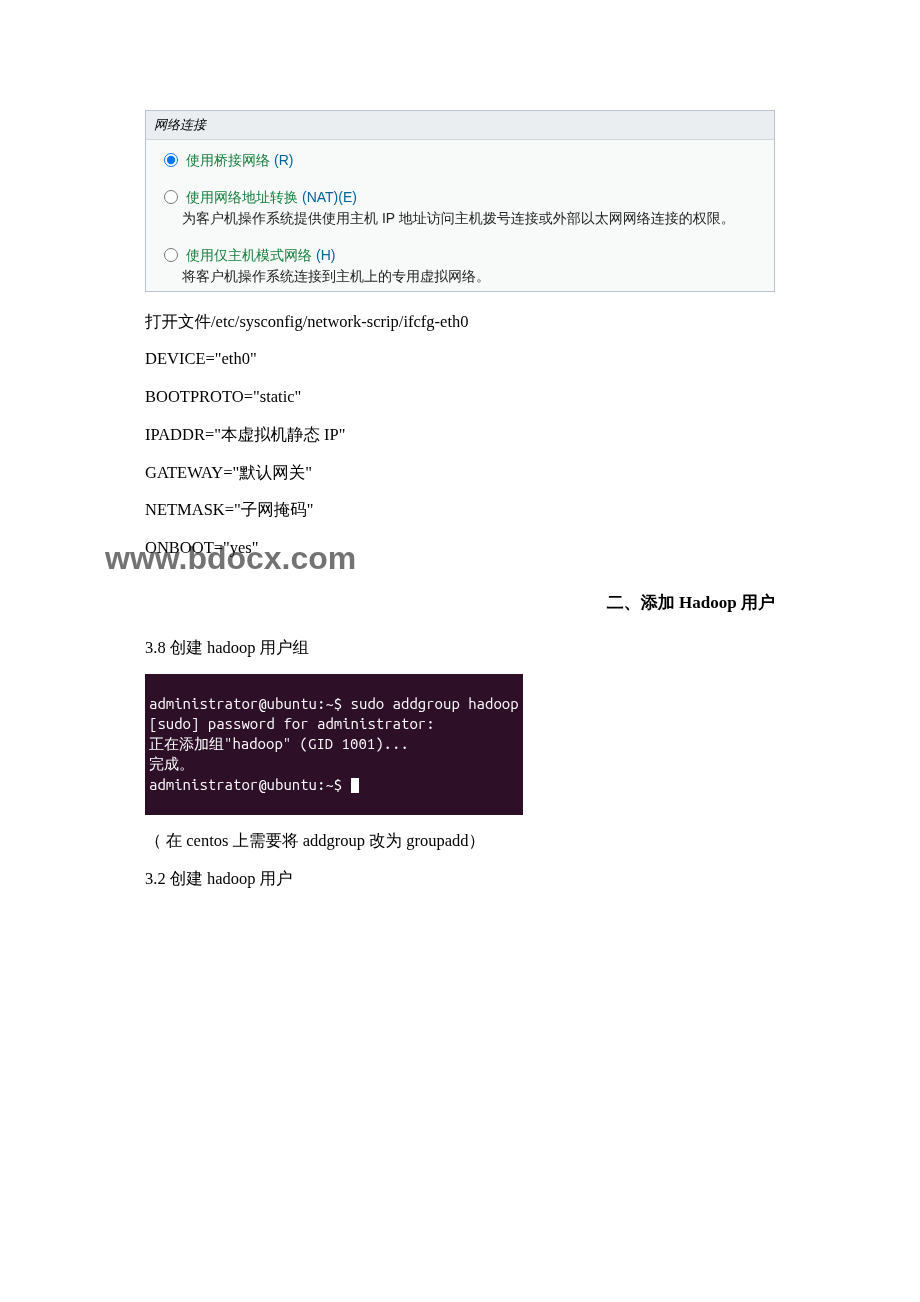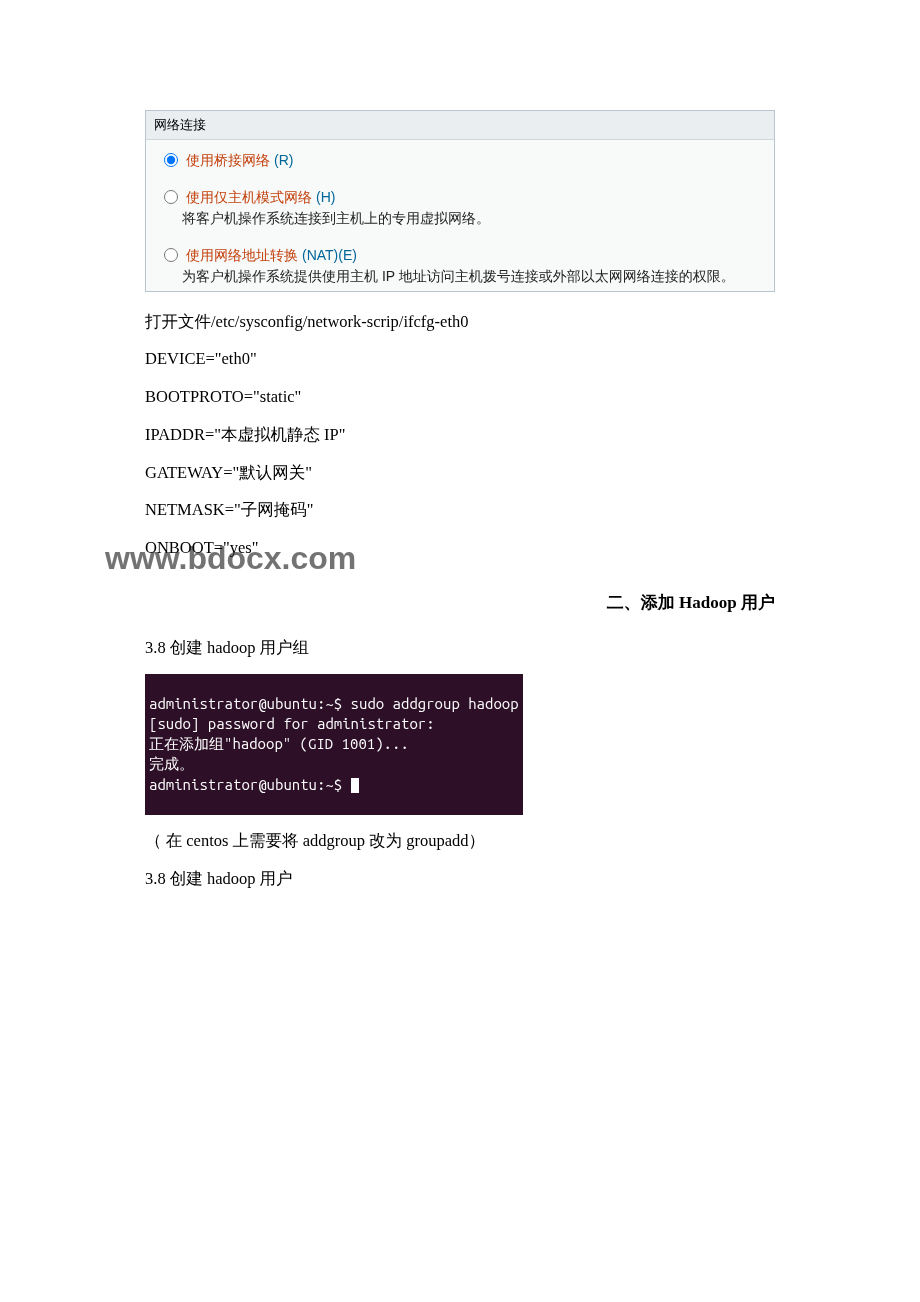--- a/index.html
+++ b/index.html
@@ -19,40 +19,41 @@
       font-family: "Microsoft YaHei", sans-serif;
       font-size: 14px;
       line-height: 1.5;
       margin-bottom: 18px;
     }
     .panel-header {
       background: #eaeef1;
       border-bottom: 1px solid #d0d7dd;
       padding: 4px 8px;
       font-size: 13px;
+      font-style: italic;
     }
     .panel-body {
       padding: 0;
     }
     .radio-option {
       padding: 10px 14px 4px 14px;
     }
     .radio-option.with-gap {
       padding-top: 12px;
     }
     .radio-option.alone {
       padding: 15px 14px 15px 14px;
     }
     .radio-line {
       display: flex;
       align-items: center;
       gap: 4px;
     }
     .radio-line span.label-text {
-      color: #c2410c;
+      color: #15803d;
     }
     .letter {
       color: #006699;
     }
     .option-desc {
       margin-left: 22px;
       color: #222;
       font-size: 14px;
     }
     input[type=radio] {
@@ -124,33 +125,33 @@
         <div class="radio-line">
           <input type="radio" name="net" checked="" style="">
           <span class="label-text">使用桥接网络</span>
             <span class="letter">(R)</span>
         </div>
       </div>
 
       <div class="radio-option with-gap">
         <div class="radio-line">
           <input type="radio" name="net" style="">
-          <span class="label-text">使用仅主机模式网络</span>
-            <span class="letter">(H)</span>
+          <span class="label-text">使用网络地址转换</span>
+            <span class="letter">(NAT)(E)</span>
         </div>
-        <div class="option-desc">将客户机操作系统连接到主机上的专用虚拟网络。</div>
+        <div class="option-desc">为客户机操作系统提供使用主机 IP 地址访问主机拨号连接或外部以太网网络连接的权限。</div>
       </div>
 
       <div class="radio-option with-gap">
         <div class="radio-line">
           <input type="radio" name="net" style="">
-          <span class="label-text">使用网络地址转换</span>
-            <span class="letter">(NAT)(E)</span>
+          <span class="label-text">使用仅主机模式网络</span>
+            <span class="letter">(H)</span>
         </div>
-        <div class="option-desc">为客户机操作系统提供使用主机 IP 地址访问主机拨号连接或外部以太网网络连接的权限。</div>
+        <div class="option-desc">将客户机操作系统连接到主机上的专用虚拟网络。</div>
       </div>
 
 
     </div>
   </div>
 
   <p class="body-text">打开文件/etc/sysconfig/network-scrip/ifcfg-eth0</p>
   <p class="body-text eng">DEVICE="eth0"</p>
   <p class="body-text eng">BOOTPROTO="static"</p>
   <p class="body-text eng">IPADDR="本虚拟机静态 IP"</p>
@@ -164,15 +165,15 @@
   <p class="body-text">3.8 创建 hadoop 用户组</p>
 
   <div class="terminal"><span>administrator@ubuntu:~$ sudo addgroup hadoop
 [sudo] password for administrator:
 正在添加组"hadoop" (GID 1001)...
 完成。
 administrator@ubuntu:~$ </span><span class="cursor"></span></div>
 
   <p class="body-text">（ 在 centos 上需要将 addgroup 改为 groupadd）</p>
 
-  <p class="body-text">3.8 创建 hadoop 用户</p>
+  <p class="body-text">3.2 创建 hadoop 用户</p>
 
 </div>
 
 </body></html>

